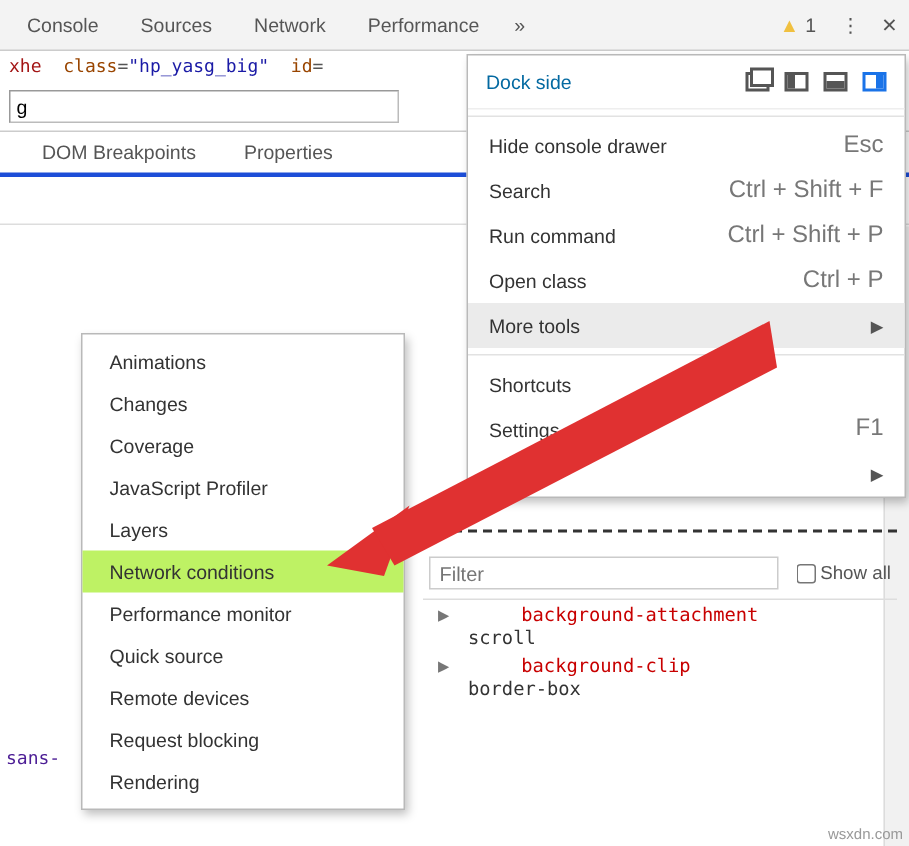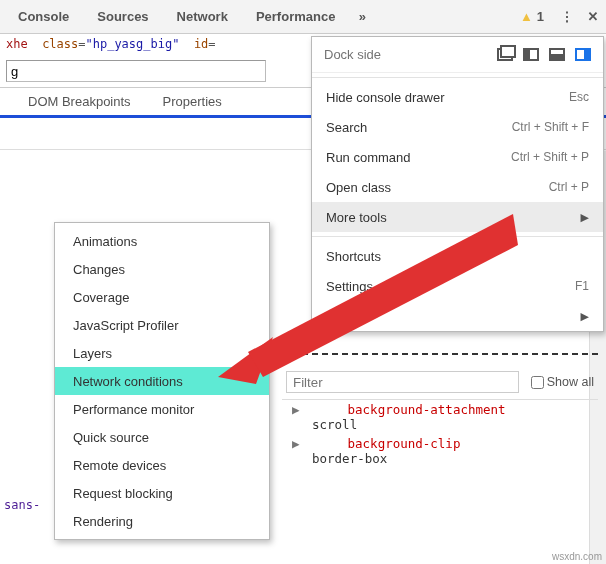--- a/index.html
+++ b/index.html
@@ -14,21 +14,20 @@
     overflow: hidden;
     position: relative;
   }
   .tabstrip {
     height: 34px;
     display: flex;
     align-items: center;
     border-bottom: 1px solid #ccc;
     background: #f3f3f3;
     padding-left: 4px;
-    font-weight: bold;
   }
   .tab {
     padding: 0 14px;
     height: 100%;
     display: flex;
     align-items: center;
     color: #555;
   }
   .spacer { flex: 1; }
   .warnbadge {
@@ -121,21 +120,21 @@
     border: 1px solid #b9b9b9;
     box-shadow: 2px 3px 6px rgba(0,0,0,0.25);
     z-index: 30;
   }
   .dock-row {
     display: flex; align-items: center;
     padding: 10px 12px;
     gap: 10px;
     border-bottom: 1px solid #eee;
   }
-  .dock-label { flex: 1; color: #737373; }
+  .dock-label { flex: 1; color: #0369a1; }
   .dockicon {
     width: 16px; height: 13px;
     border: 2px solid #555;
     position: relative;
   }
   .dockicon.popout::before{
     content:""; position:absolute; top:-5px; right:-5px;
     width:12px; height:9px; border:2px solid #555;
     background:#fff;
   }
@@ -145,42 +144,42 @@
   .dockicon.right { border-color:#1a73e8; }
   .dockicon.right::before { background:#1a73e8; }
 
   .menu-item {
     display: flex; align-items: center;
     height: 30px; padding: 0 14px;
     gap: 8px;
   }
   .menu-item.sub { position: relative; }
   .menu-item .lab { flex: 1; }
-  .menu-item .hint { color: #777; font-size: 12px; }
+  .menu-item .hint { color: #777; font-size: 16px; }
   .menu-item.highlight { background: #ebebeb; }
   .menu-item .chev { color: #555; font-size: 11px; }
   .menu-divider { height: 1px; background: #e2e2e2; margin: 4px 0; }
 
   
   .more-tools {
     position: absolute;
     top: 222px; left: 54px;
     width: 216px;
     background: #fff;
     border: 1px solid #b9b9b9;
     box-shadow: 2px 3px 6px rgba(0,0,0,0.25);
     z-index: 50;
     padding: 4px 0;
   }
   .mt-item {
     height: 28px;
     padding: 0 18px;
     display: flex; align-items: center;
   }
-  .mt-item.highlight { background: #5eead4; }
+  .mt-item.highlight { background: #bef264; }
 
   
   .css-panel {
     position: absolute;
     left: 282px; top: 353px; right: 8px;
     font-family: Menlo, Consolas, monospace;
     font-size: 12.5px;
   }
   .css-panel .sep-dashed {
     border-top: 2px dashed #333;

